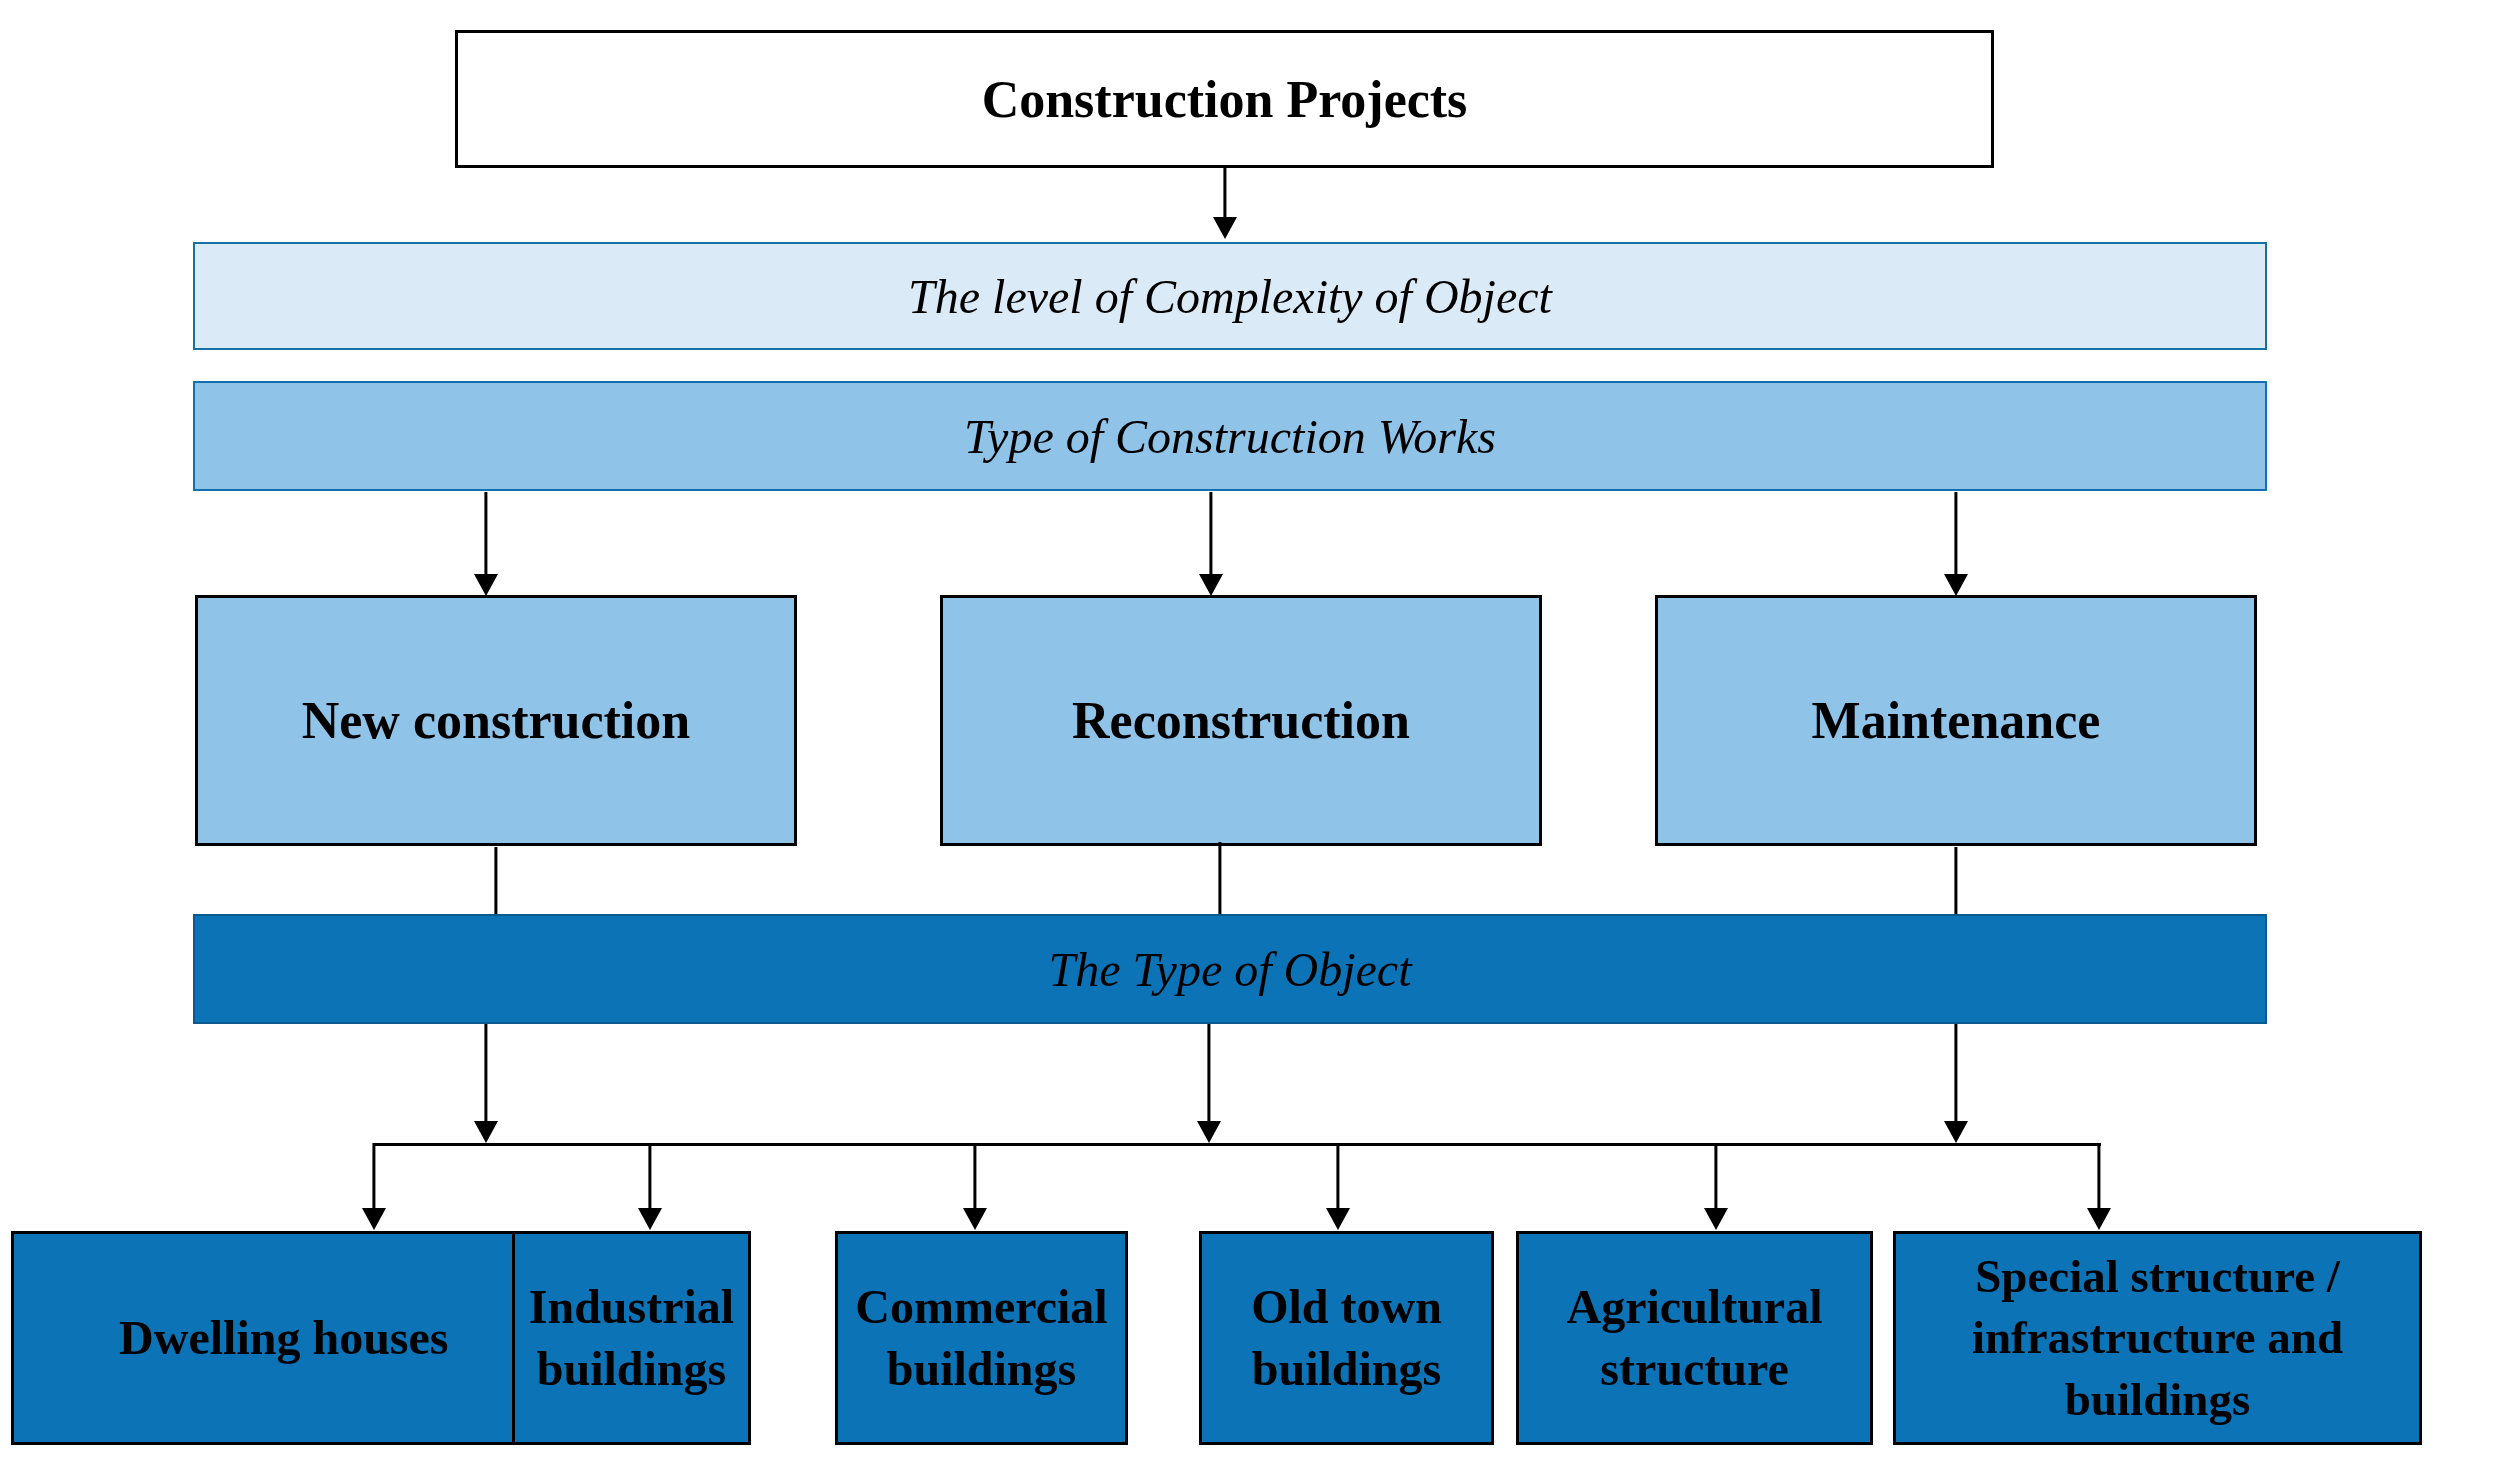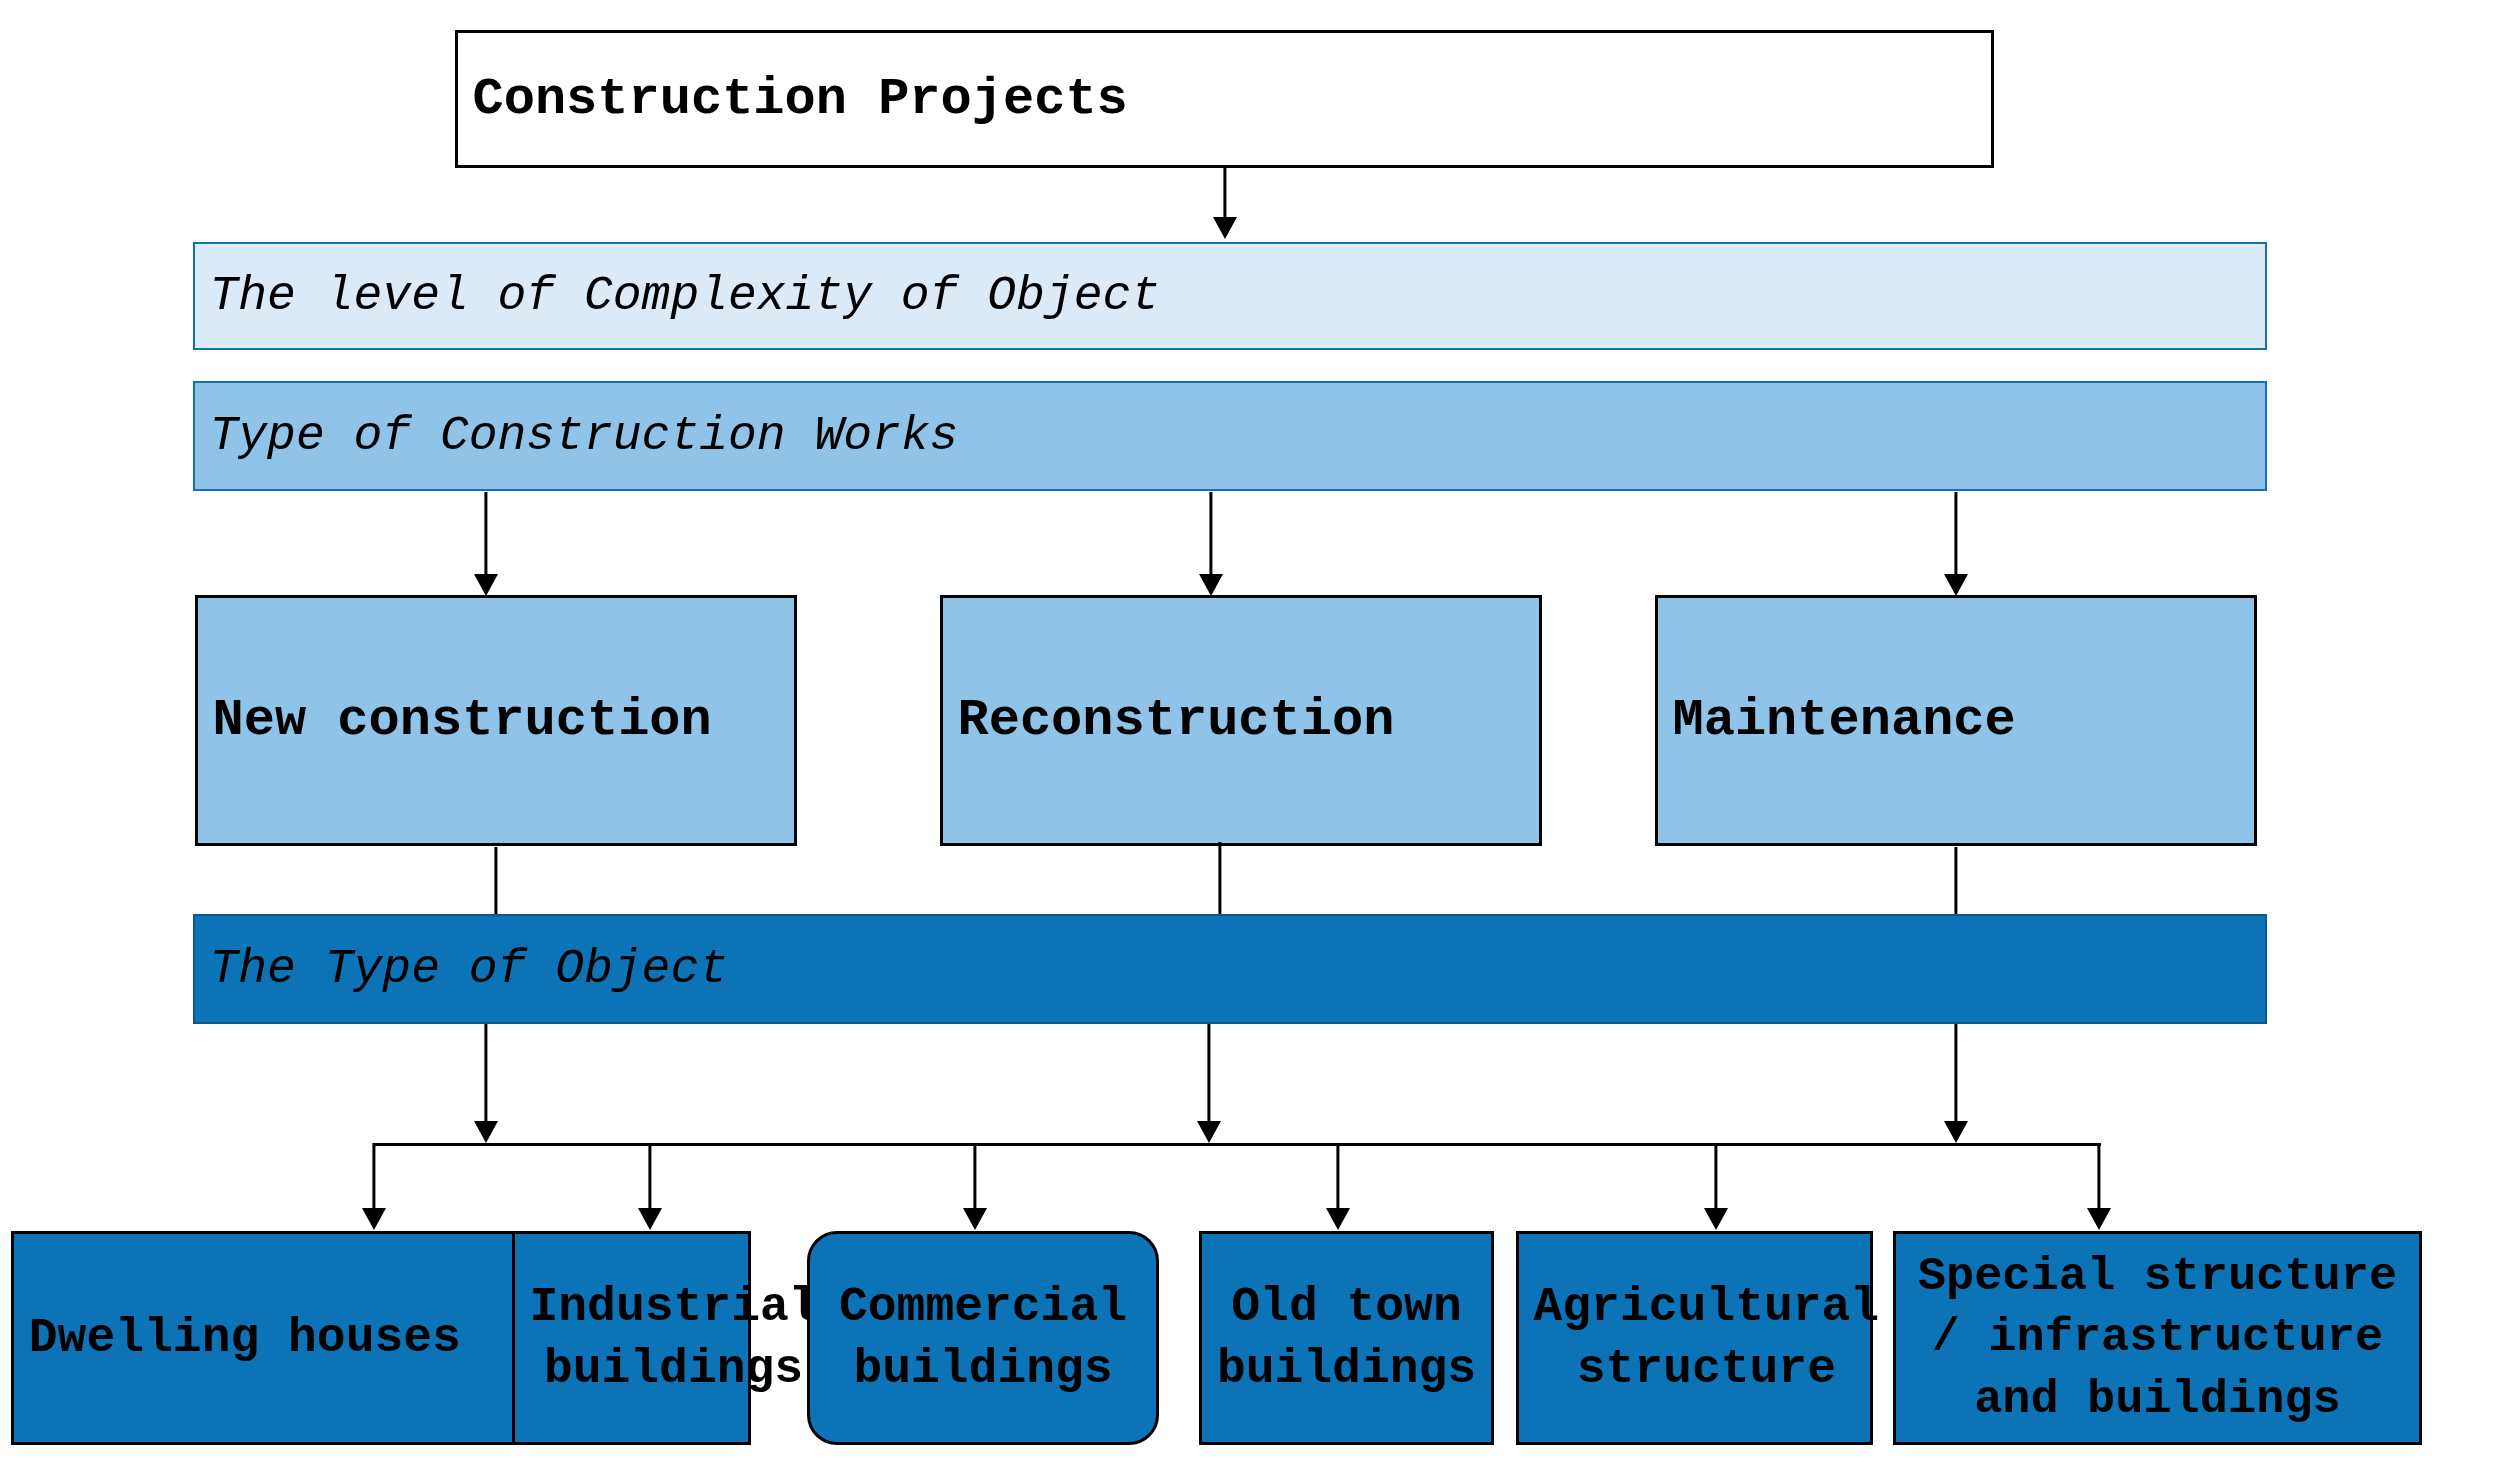--- a/index.html
+++ b/index.html
@@ -18,23 +18,22 @@
   .canvas{
     position:relative;
     width:2512px;height:1467px;
     background:var(--bg);
     font-family:"Liberation Serif", serif;
     color:var(--text);
   }
   .node{
     position:absolute;
     box-sizing:border-box;
-    display:flex;align-items:center;justify-content:flex-start;
+    display:flex;align-items:center;justify-content:center;
     text-align:center;
-    font-family:Liberation Mono, monospace;
   }
   
   .root-box{
     left:455px;top:30px;width:1539px;height:138px;
     background:#ffffff;border:3.2px solid var(--box-border);
     font-weight:bold;font-size:52px;
   }
   
   .band{left:193px;width:2074px;font-style:italic;font-size:48px;}
   .band-complexity{top:242px;height:108px;background:var(--band-light);border:2.4px solid var(--border-blue-light);}
@@ -48,21 +47,21 @@
   }
   .mid-1{left:195px;} .mid-2{left:940px;} .mid-3{left:1655px;}
   
   .leaf-box{
     top:1231px;height:214px;
     background:var(--band-dark);border:3.2px solid var(--box-border);
     font-weight:bold;font-size:48px;line-height:1.3;
   }
   .leaf-1{left:11.3px;width:545px;}
   .leaf-2{left:512px;width:239px;}
-  .leaf-3{left:807px;width:352px;border-radius:30px;}
+  .leaf-3{left:835px;width:293px;}
   .leaf-4{left:1199px;width:295px;}
   .leaf-5{left:1516px;width:357px;}
   .leaf-6{left:1893px;width:529px;font-size:47px;}
   .label{padding:0 14.5px;}
   
   .vline{position:absolute;width:3.2px;background:var(--arrow);transform:translateX(-50%);}
   .hline{position:absolute;height:3.2px;background:var(--arrow);}
   .ahead{
     position:absolute;width:0;height:0;transform:translateX(-50%);
     border-left:12px solid transparent;border-right:12px solid transparent;

